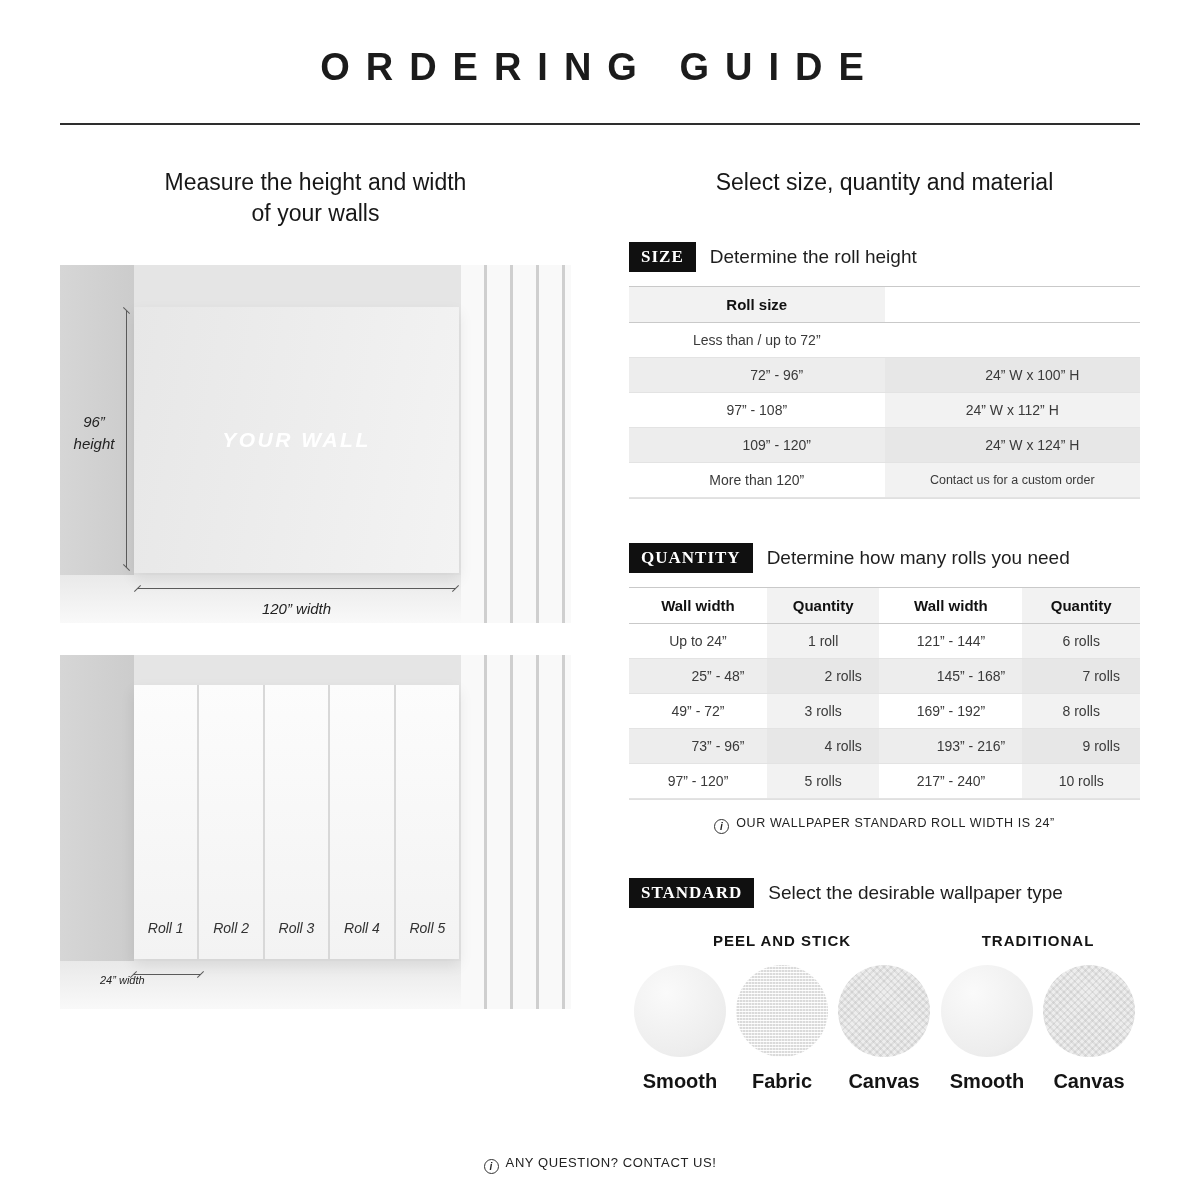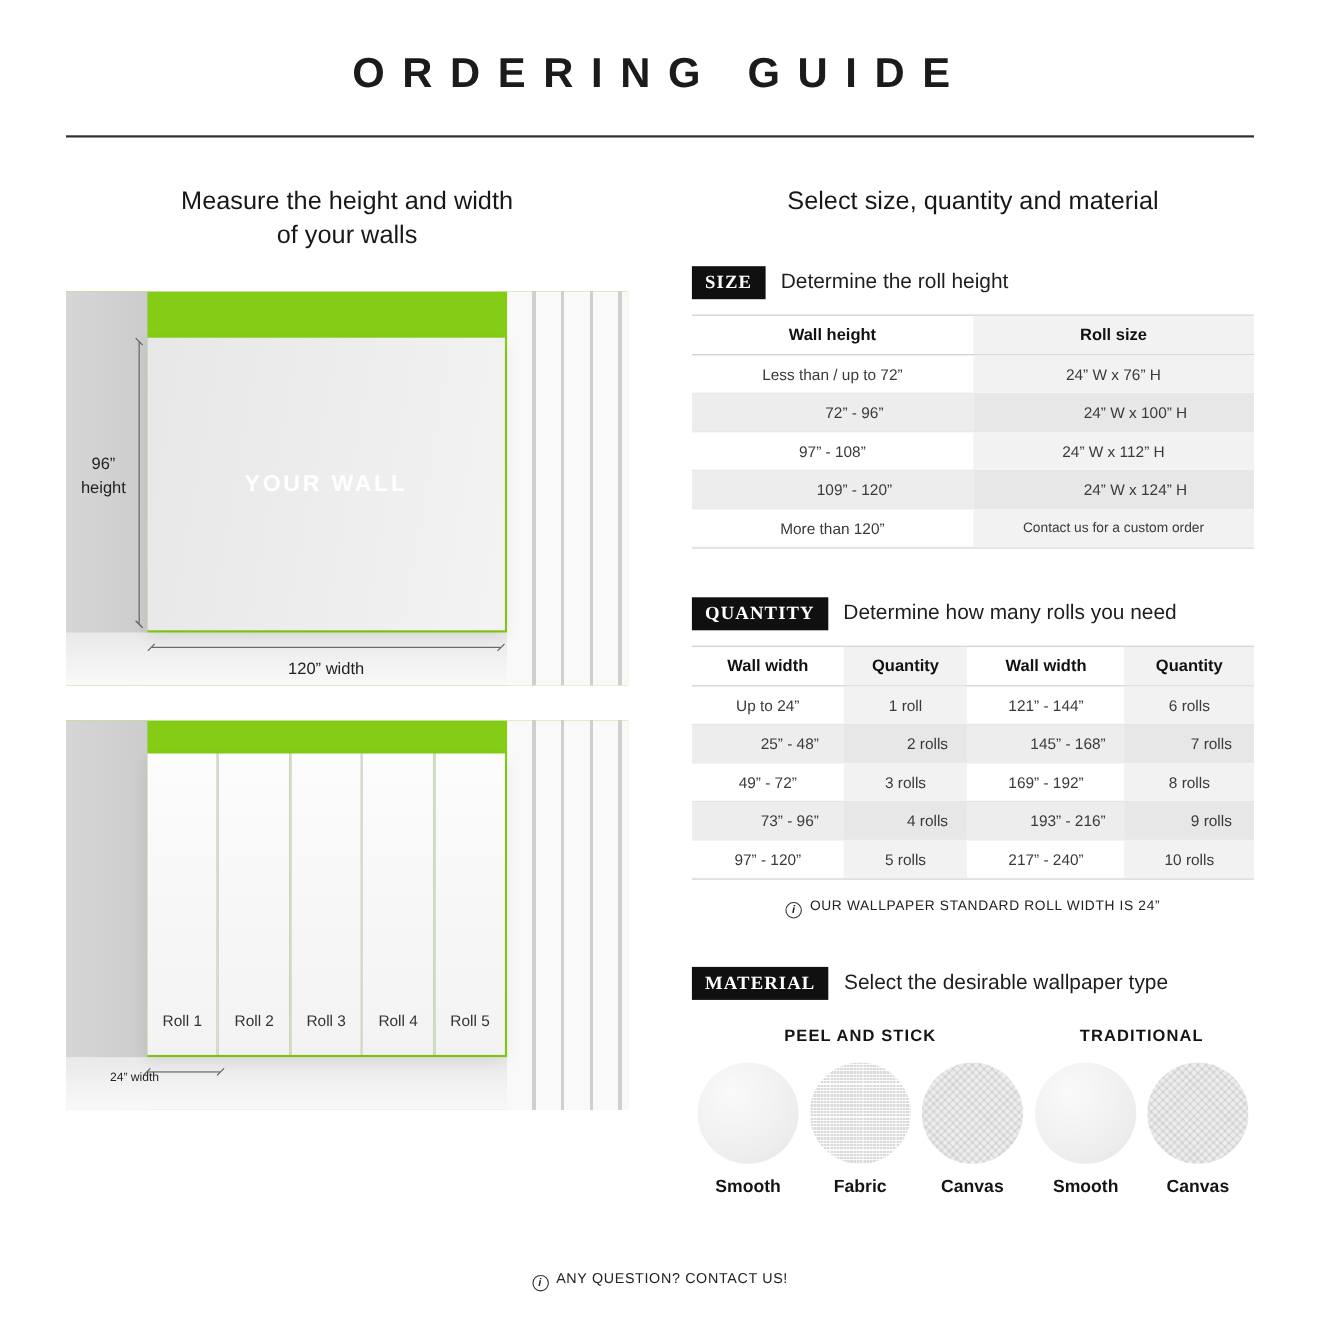--- a/index.html
+++ b/index.html
@@ -10,21 +10,21 @@
   .title { text-align:center; padding-top:46px; font-size:38px; font-weight:700; letter-spacing:16px; color:#1b1b1b; }
   .divider { margin:34px 60px 0; border-bottom:2px solid #2e2e2e; }
 
   
   .cols { display:flex; gap:58px; padding:0 60px; margin-top:42px; }
   .col { width:511px; flex:0 0 511px; }
 
   .col-heading { text-align:center; font-size:23px; line-height:1.35; color:#171717; font-weight:500; }
 
   
-  .room { position:relative; width:511px; background:#84cc16; overflow:hidden; }
+  .room { position:relative; width:511px; background:#e5e5e5; overflow:hidden;font-style:italic; }
   .room1 { height:358px; margin-top:36px; }
   .room2 { height:354px; margin-top:32px; }
   .lwall { position:absolute; left:0; top:0; bottom:0; width:74px; background:linear-gradient(90deg,#d6d6d6,#cccccc); }
   .floor { position:absolute; left:0; right:0; bottom:0; height:48px; background:linear-gradient(#e9e9e9,#f9f9f9); }
   .backwall { position:absolute; left:74px; right:112px; top:42px; bottom:50px;
               background:linear-gradient(100deg,#e7e7e7,#f3f3f3); display:flex; align-items:center; justify-content:center;
               box-shadow:0 6px 14px rgba(0,0,0,0.08); }
   .yourwall { color:#ffffff; font-weight:700; font-size:21px; letter-spacing:2.5px; }
   .windows { position:absolute; right:-14px; top:-26px; bottom:-26px; width:124px; transform:skewY(-6deg);
              background:repeating-linear-gradient(90deg,#f9f9f9 0 23px,#cfcfcf 23px 26px); }
@@ -82,21 +82,21 @@
   .circles { display:flex; gap:4px; justify-content:center; }
   .swatch { width:98px; display:flex; flex-direction:column; align-items:center; }
   .circle { width:92px; height:92px; border-radius:50%; }
   .tex-smooth { background:radial-gradient(circle at 35% 30%, #fafafa, #ededed 70%, #e2e2e2); }
   .tex-fabric { background-color:#efefef;
                 background-image:repeating-linear-gradient(0deg, rgba(255,255,255,0.9) 0 1px, rgba(0,0,0,0.05) 1px 3px),
                                  repeating-linear-gradient(90deg, rgba(255,255,255,0.7) 0 1px, rgba(0,0,0,0.04) 1px 3px); }
   .tex-canvas { background-color:#ededed;
                 background-image:repeating-linear-gradient(45deg, rgba(0,0,0,0.06) 0 2px, transparent 2px 5px),
                                  repeating-linear-gradient(-45deg, rgba(0,0,0,0.06) 0 2px, transparent 2px 5px); }
-  .swatch-label { margin-top:13px; font-weight:700; font-size:16px; color:#141414; }
+  .swatch-label { margin-top:13px; font-weight:700; font-size:20px; color:#141414; }
 
   
   .footer { position:absolute; bottom:26px; left:0; width:100%; text-align:center; font-size:13px; letter-spacing:0.6px; color:#222; }
 </style>
 </head>
 <body>
 
 <div class="page">
 
   <div class="title">ORDERING GUIDE</div>
@@ -155,26 +155,24 @@
 
     <div class="col">
       <div class="col-heading">Select size, quantity and material</div>
 
       <div class="section-head">
         <span class="badge">SIZE</span>
         <span class="section-sub">Determine the roll height</span>
       </div>
       <div class="tbl">
         <div class="t-row t-head">
-          <div class="t-cell">Wall height</div>
           <div class="t-cell shade">Roll size</div>
         </div>
         <div class="t-row">
           <div class="t-cell">Less than / up to 72”</div>
-          <div class="t-cell shade">24” W x 76” H</div>
         </div>
         <div class="t-row alt">
           <div class="t-cell">72” - 96”</div>
           <div class="t-cell shade">24” W x 100” H</div>
         </div>
         <div class="t-row">
           <div class="t-cell">97” - 108”</div>
           <div class="t-cell shade">24” W x 112” H</div>
         </div>
         <div class="t-row alt">
@@ -229,21 +227,21 @@
           <div class="t-cell shade">5 rolls</div>
           <div class="t-cell">217” - 240”</div>
           <div class="t-cell shade">10 rolls</div>
         </div>
       </div>
       <div class="note">
         <span class="info-icon">i</span><span>OUR WALLPAPER STANDARD ROLL WIDTH IS 24”</span>
       </div>
 
       <div class="section-head">
-        <span class="badge">MATERIAL</span>
+        <span class="badge">STANDARD</span>
         <span class="section-sub">Select the desirable wallpaper type</span>
       </div>
       <div class="material-groups">
         <div>
           <div class="m-group-title">PEEL AND STICK</div>
           <div class="circles">
             <div class="swatch">
               <div class="circle tex-smooth"></div>
               <div class="swatch-label">Smooth</div>
             </div>

